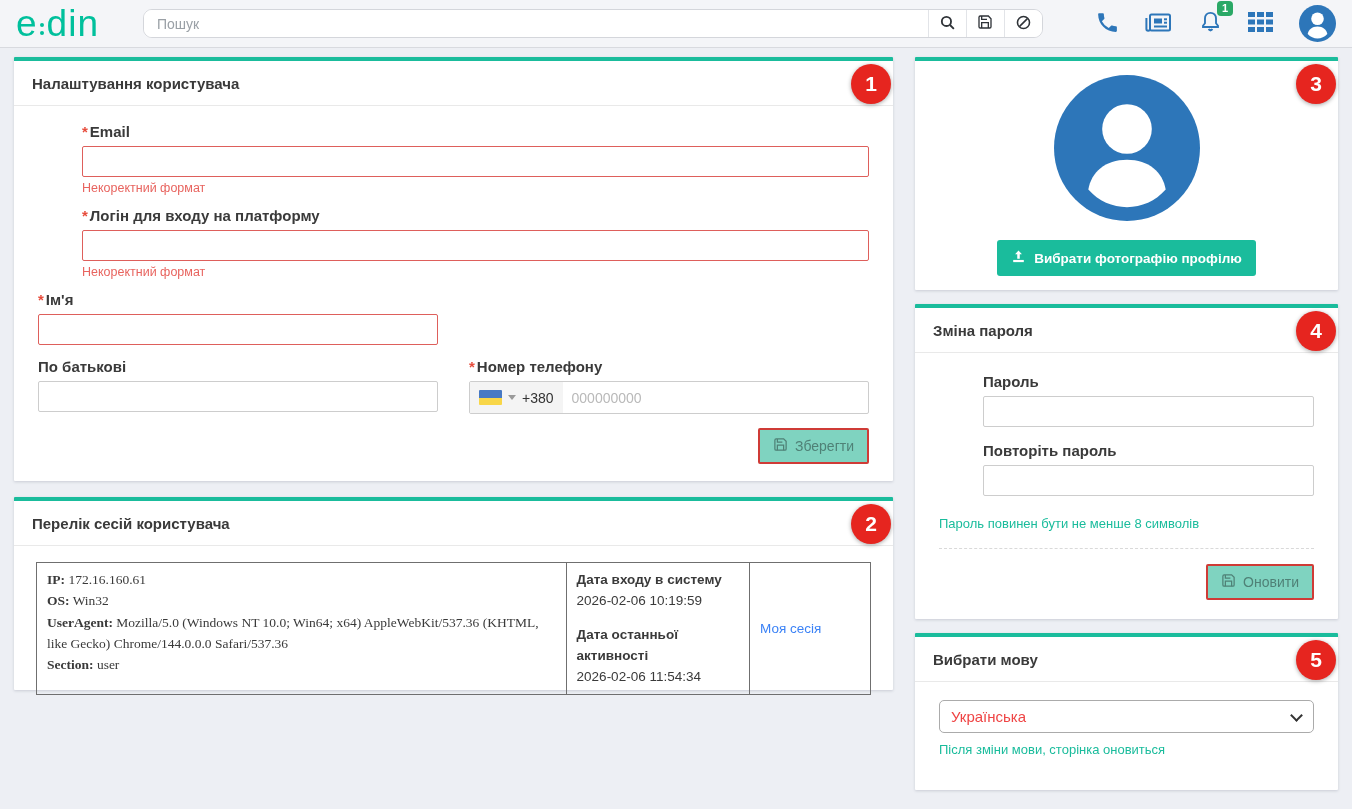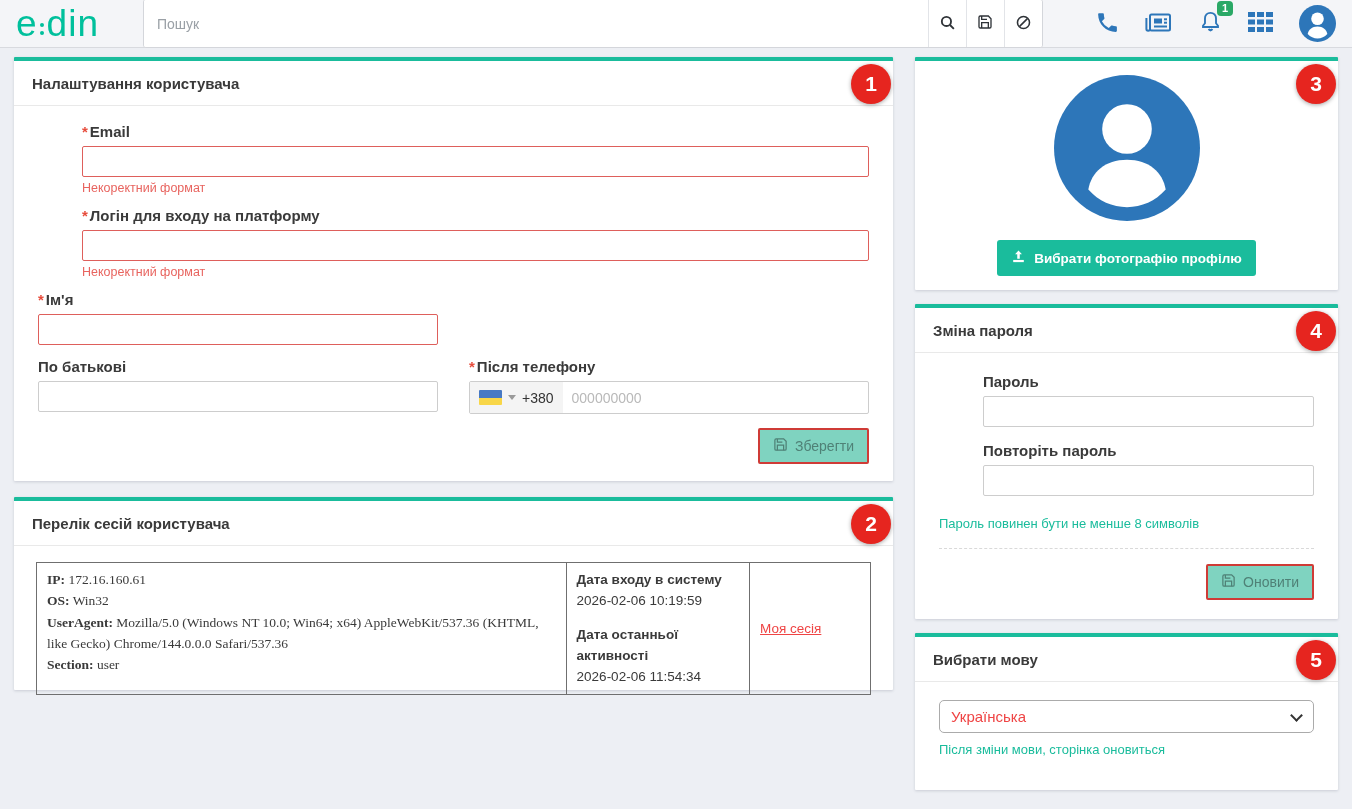--- a/index.html
+++ b/index.html
@@ -11,22 +11,22 @@
   
   .header {
     height:48px; background:#f4f5f8; border-bottom:1px solid #d8dadf;
     display:flex; align-items:center; padding:0 16px;
   }
   .logo { display:flex; align-items:flex-end; color:#00c09c; margin-right:44px; cursor:pointer; }
   .logo .ltr { font-size:37px; line-height:34px; font-weight:400; letter-spacing:1px; }
   .logo .dots { display:flex; flex-direction:column; gap:4px; margin:0 3px 6px 2px; }
   .logo .dots i { width:4px; height:4px; border-radius:50%; background:#00c09c; }
   .search-group {
-    flex:0 0 900px; display:flex; height:49px; background:#fff;
-    border:1px solid #d4d6db; border-radius:3px; overflow:hidden;
+    flex:0 0 900px; display:flex; height:29px; background:#fff;
+    border:1px solid #d4d6db; border-radius:9px; overflow:hidden;
   }
   .search-group input {
     flex:1; border:none; outline:none; padding:0 13px; font-size:14px; color:#333;
     font-family:inherit;
   }
   .search-group input::placeholder { color:#9aa0a6; }
   .sg-btn {
     width:38px; border:none; border-left:1px solid #e2e4e8; background:#fff;
     display:flex; align-items:center; justify-content:center; cursor:pointer; color:#2f3338;
   }
@@ -84,21 +84,21 @@
   }
   
   .p2 { height:193px; }
   .sess-table { margin:16px 22px; border-collapse:collapse; width:calc(100% - 44px); font-size:13.5px; }
   .sess-table td { border:1px solid #6f6f6f; vertical-align:top; padding:6px 10px; line-height:1.58; }
   .sess-table td.c1 { width:63.5%;font-family:Liberation Serif, serif; }
   .sess-table td.c2 { width:22%; }
   .sess-table td.c3 { width:14.5%; vertical-align:middle; }
   .kv b { font-weight:700; }
   .date-block { margin-bottom:12px; }
-  .link-teal { color:#ef4444; cursor:pointer;text-decoration:underline; }
+  .link-teal { color:#3b82f6; cursor:pointer; }
   
   .p3 { height:233px; display:flex; flex-direction:column; align-items:center; justify-content:center; gap:15px; }
   .btn-teal {
     display:inline-flex; align-items:center; gap:8px;
     background:#1abc9c; color:#fff; border:none; border-radius:3px;
     font-size:13.5px; font-family:inherit; font-weight:700; padding:9px 14px; cursor:pointer;
   }
   
   .p4 { height:315px; }
   .p4-body { padding:20px 24px 0; }
@@ -239,21 +239,21 @@
             <label class="fl"><span class="req">*</span><span>Ім'я</span></label>
             <input class="inp err" type="text" style="">
           </div>
         </div>
         <div class="two-col">
           <div>
             <label class="fl"><span>По батькові</span></label>
             <input class="inp" type="text" style="">
           </div>
           <div>
-            <label class="fl"><span class="req">*</span><span>Після телефону</span></label>
+            <label class="fl"><span class="req">*</span><span>Номер телефону</span></label>
             <div class="phone-box">
               <div class="phone-prefix">
                 <span class="flag">
                     <span class="b"></span>
                     <span class="y"></span>
                   </span>
                 <span class="caret-down"></span>
                 <span>+380</span>
               </div>
               <input type="text" placeholder="000000000" style="">

